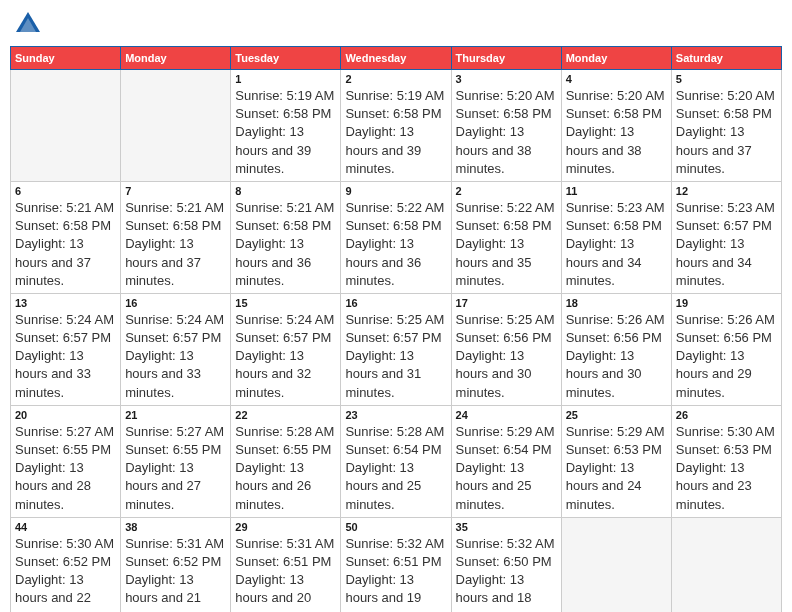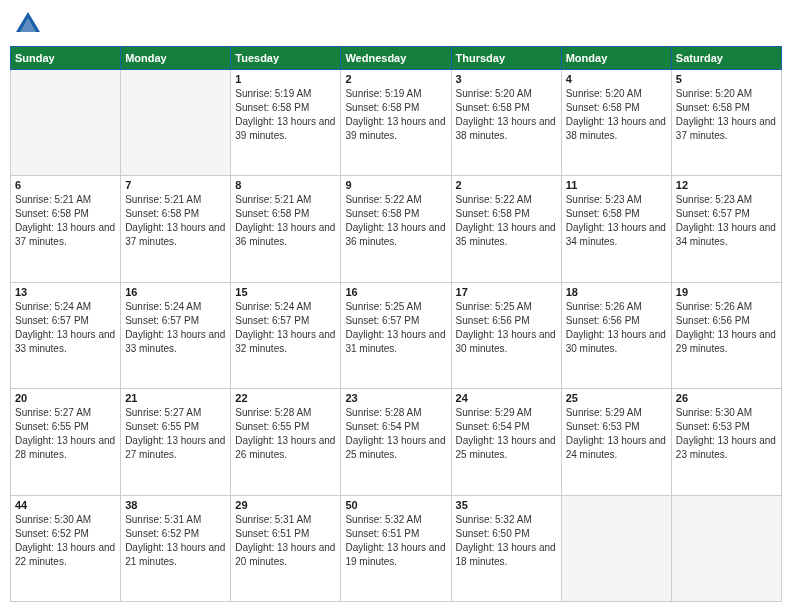--- a/index.html
+++ b/index.html
@@ -55,21 +55,21 @@
       margin-top: 2px;
     }
     .calendar {
       flex: 1;
       border: 1px solid #ccc;
       border-collapse: collapse;
       width: 100%;
       table-layout: fixed;
     }
     .calendar th {
-      background: #15803d;
+      background: #ef4444;
       color: #fff;
       font-size: 11px;
       font-weight: bold;
       padding: 5px 4px;
       text-align: left;
       border: 1px solid #1a5fa8;
     }
     .calendar td {
       border: 1px solid #ccc;
       vertical-align: top;
@@ -85,21 +85,21 @@
     .calendar tr:nth-child(even) td:not(.empty) {
       background: #fff;
     }
     .day-number {
       font-size: 11px;
       font-weight: bold;
       color: #1a1a1a;
       margin-bottom: 2px;
     }
     .day-info {
-      font-size: 10px;
+      font-size: 13px;
       line-height: 1.4;
       color: #333;
     }
     .row-alt td {
       background: #f0f4fa;
     }
   </style>
 </head>
 <body>
 

